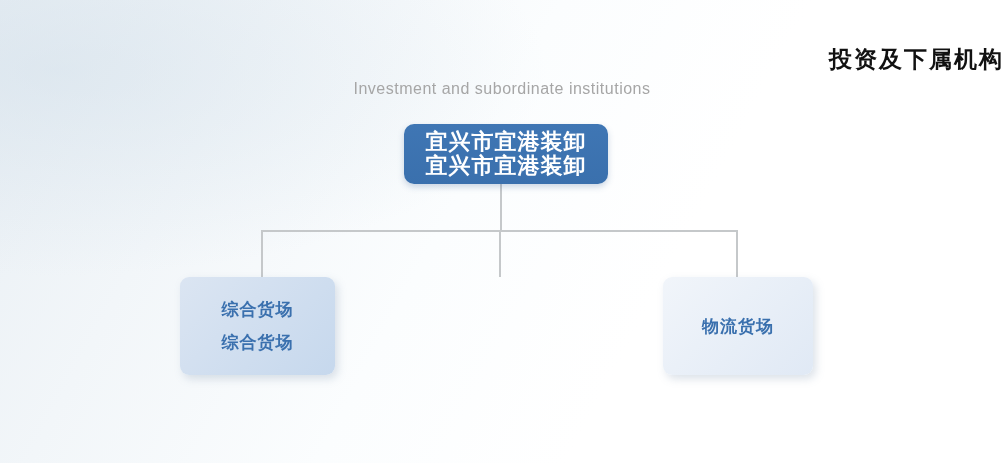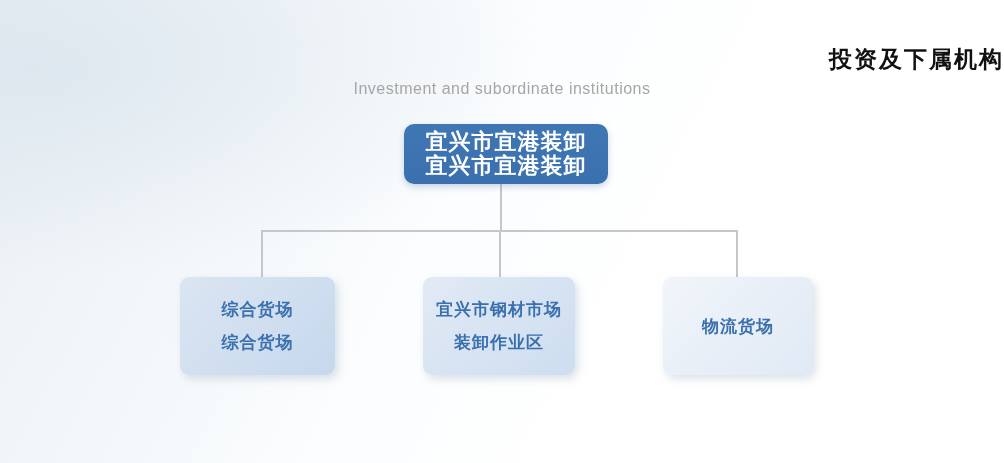--- a/index.html
+++ b/index.html
@@ -106,22 +106,18 @@
   <div class="node node-root">
     <span>宜兴市宜港装卸</span>
     <span>宜兴市宜港装卸</span>
   </div>
 
   <div class="node node-child child-0">
     <span>综合货场</span>
     <span>综合货场</span>
   </div>
 
-  <div class="node node-child child-1">
-    <span>宜兴市钢材市场</span>
-    <span>装卸作业区</span>
-  </div>
 
   <div class="node node-child child-2">
     <span>物流货场</span>
   </div>
 
 </div>
 
 </body></html>

